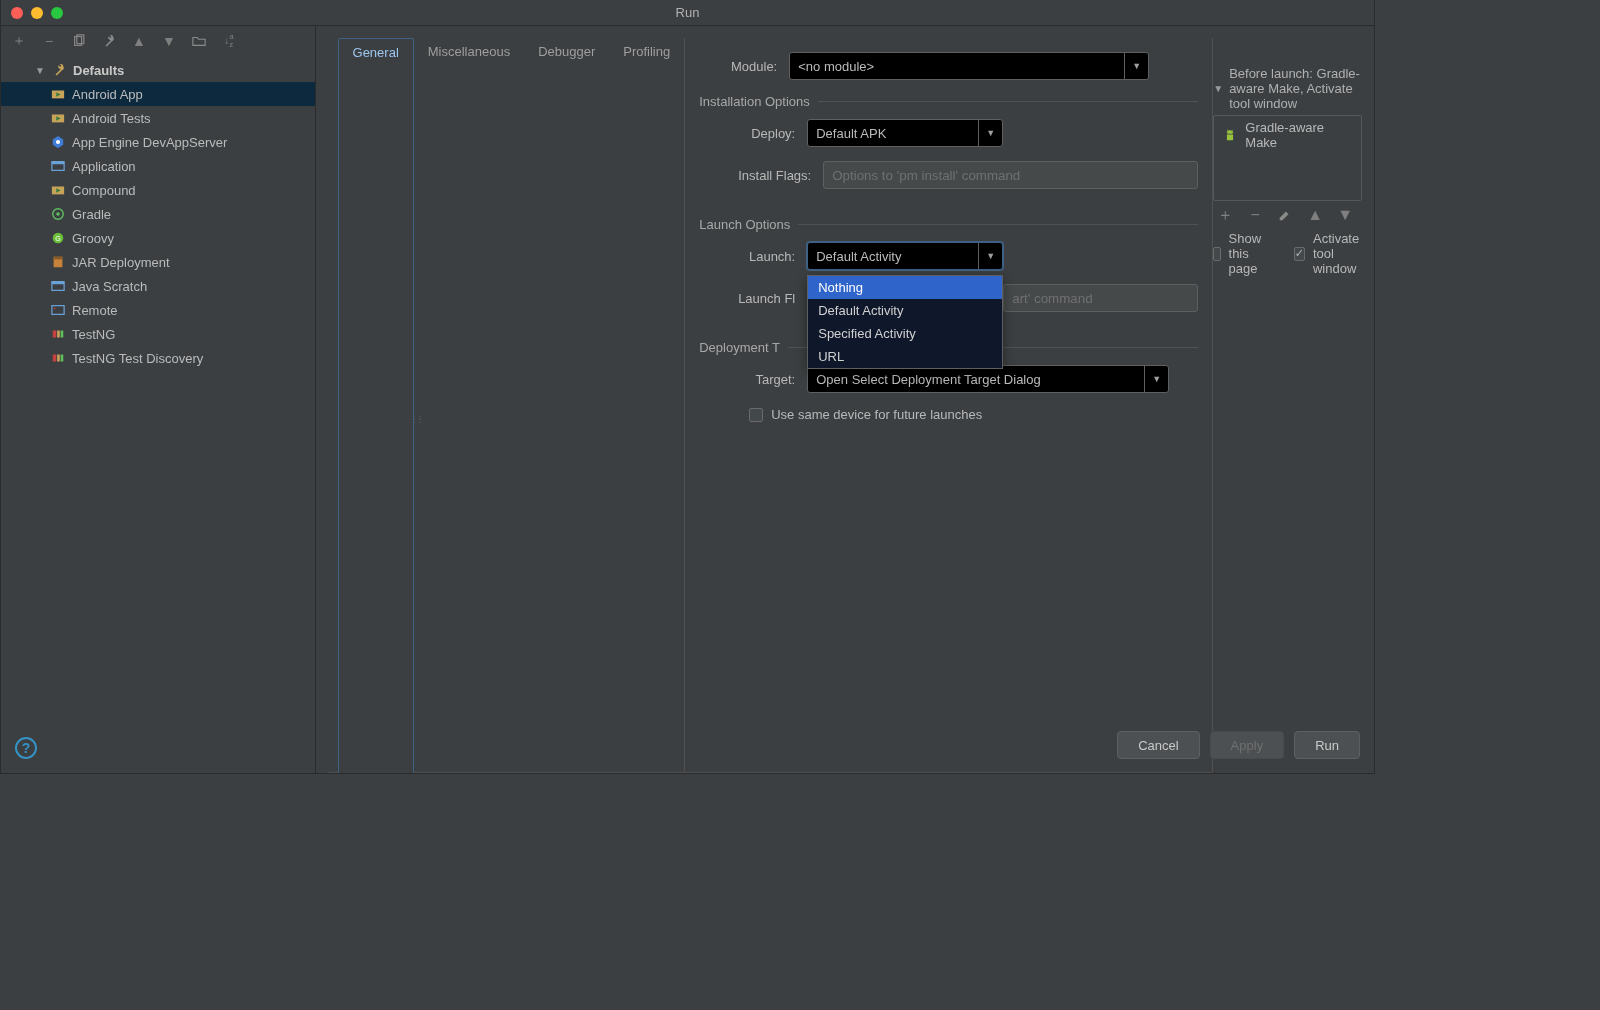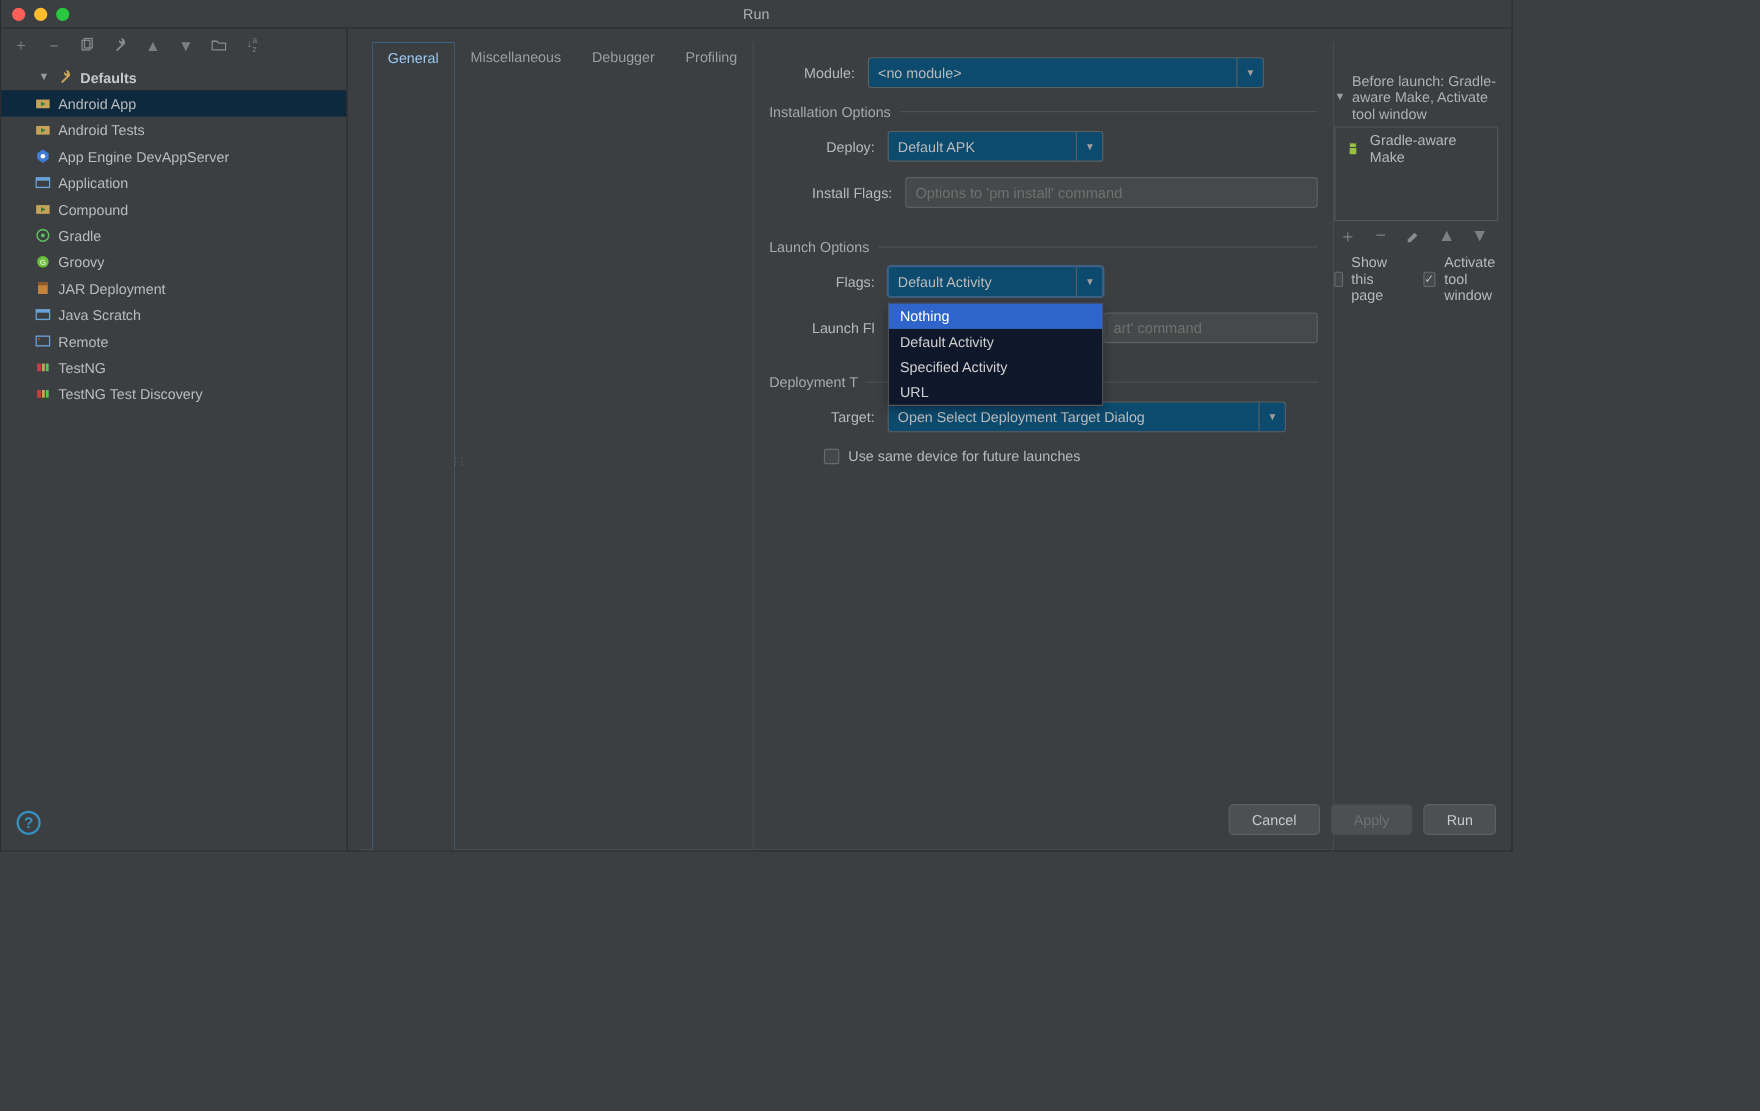--- a/index.html
+++ b/index.html
@@ -80,21 +80,21 @@
   }
   .tree-row {
     display: flex;
     align-items: center;
     height: 24px;
     padding-left: 16px;
     gap: 6px;
     cursor: default;
   }
   .tree-row.level-1 { padding-left: 34px; padding-right: 8px; font-weight: 600; color: #c9c9c9; }
-  .tree-row.level-2 { padding-left: 30px; }
+  .tree-row.level-2 { padding-left: 49px; }
   .tree-row.selected { background: #0d293e; }
   .tree-caret { width: 10px; color: #9a9a9a; font-size: 10px; }
   .cfg-icon { width: 16px; height: 16px; display: flex; align-items: center; justify-content: center; }
   .cfg-icon svg { width: 14px; height: 14px; }
 
   
   .right {
     flex: 1;
     padding: 12px 12px 0 12px;
     display: flex;
@@ -138,21 +138,21 @@
     text-align: right;
     color: #b8b8b8;
   }
   .lbl-module { width: 78px; }
   .lbl-indent { width: 96px; text-align: right; padding-left: 20px; }
 
   .select {
     display: flex;
     align-items: center;
     height: 28px;
-    background: #0c4a6e;
+    background: #000000;
     border: 1px solid #5e6060;
     border-radius: 3px;
     color: #bbbbbb;
     padding: 0 8px;
     position: relative;
     cursor: default;
   }
   .select .caret-btn {
     position: absolute;
     right: 0; top: 0; bottom: 0;
@@ -511,21 +511,21 @@
           </div>
           <div class="row">
             <span class="lbl lbl-indent" style="width:112px">Install Flags:</span>
             <input class="textfield" placeholder="Options to 'pm install' command" style="">
           </div>
         </fieldset>
 
         <fieldset style="position:relative;">
           <legend>Launch Options</legend>
           <div class="row">
-            <span class="lbl lbl-indent">Flags:</span>
+            <span class="lbl lbl-indent">Launch:</span>
             <div class="select focused" style="width:196px">
               <span>Default Activity</span>
               <span class="caret-btn">▼</span>
             </div>
           </div>
 
           <div class="popup" style="left:108px; top:43px;">
             <div class="popup-item hl">Nothing</div>
             <div class="popup-item">Default Activity</div>
             <div class="popup-item">Specified Activity</div>

